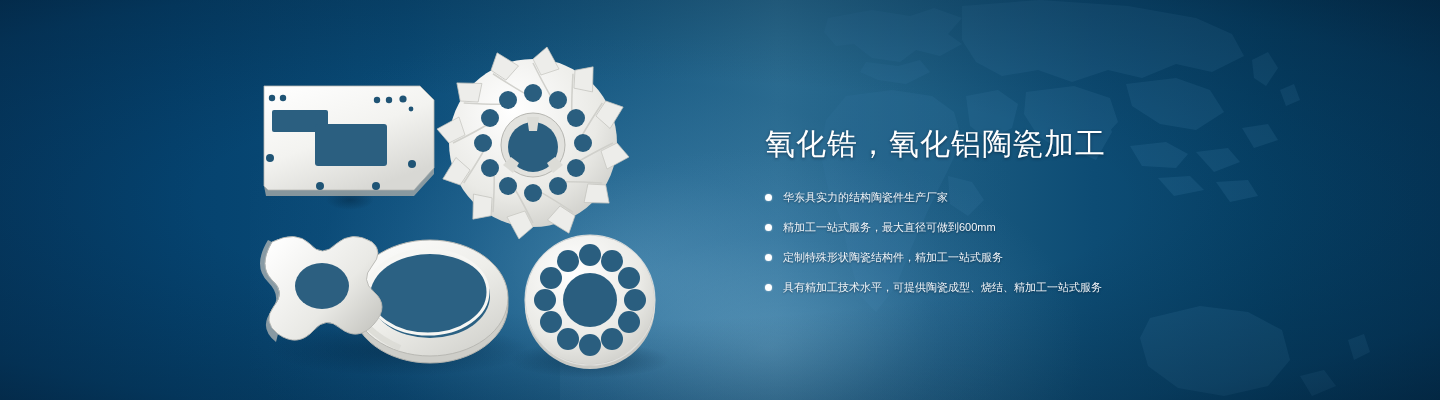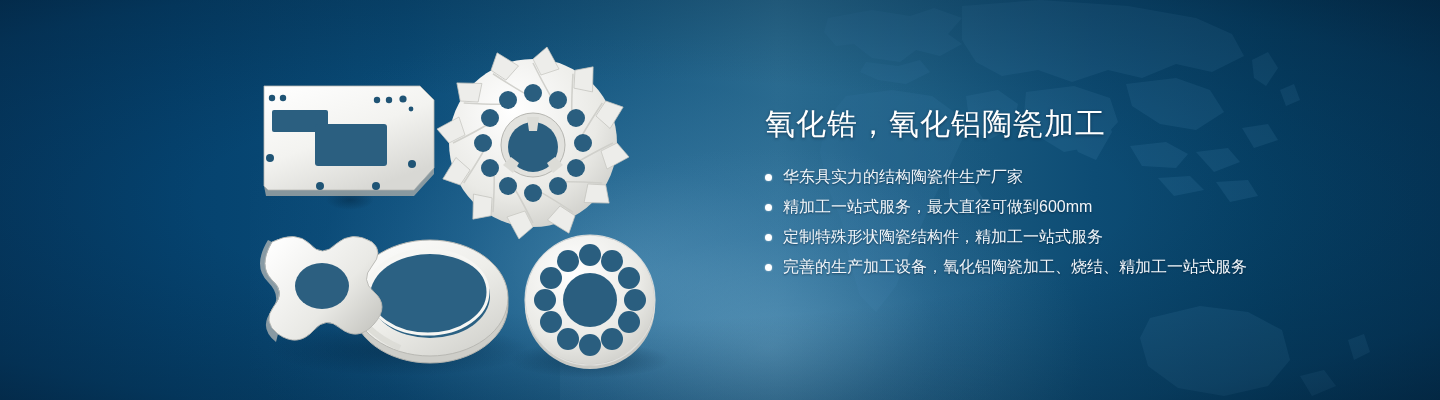--- a/index.html
+++ b/index.html
@@ -39,30 +39,30 @@
     pointer-events:none;
   }
   .bg-map{position:absolute;inset:0;opacity:.30;pointer-events:none;}
   .bg-map svg{width:100%;height:100%;display:block;}
 
   
   .artwork{position:absolute;left:0;top:0;width:720px;height:400px;}
   .artwork svg{display:block;width:720px;height:400px;}
 
   
-  .copy{position:absolute;left:765px;top:104px;width:540px;}
+  .copy{position:absolute;left:765px;top:124px;width:540px;}
   .headline{
     color:#ffffff;font-size:30px;line-height:40px;letter-spacing:1px;
     font-weight:400;margin:0 0 22px 0;white-space:nowrap;
     text-shadow:0 1px 3px rgba(0,20,40,.55);
   }
   .bullets{list-style:none;margin:0;padding:0;}
   .bullets li{
     display:flex;align-items:center;
-    color:#f2f6fa;font-size:16px;line-height:22px;margin-bottom:8px;
+    color:#f2f6fa;font-size:11px;line-height:22px;margin-bottom:8px;
     white-space:nowrap;text-shadow:0 1px 2px rgba(0,18,36,.5);
   }
   .dot{
     width:7px;height:7px;border-radius:50%;background:#ffffff;
     margin-right:11px;flex:0 0 7px;
     box-shadow:0 0 2px rgba(255,255,255,.6);
   }
 </style>
 </head>
 <body>
@@ -261,18 +261,18 @@
       <li>
         <span class="dot"></span>
         <span>精加工一站式服务，最大直径可做到600mm</span>
       </li>
       <li>
         <span class="dot"></span>
         <span>定制特殊形状陶瓷结构件，精加工一站式服务</span>
       </li>
       <li>
         <span class="dot"></span>
-        <span>完善的生产加工设备，氧化铝陶瓷加工、烧结、精加工一站式服务</span>
+        <span>具有精加工技术水平，可提供陶瓷成型、烧结、精加工一站式服务</span>
       </li>
     </ul>
   </div>
 
 </div>
 
 </body></html>

